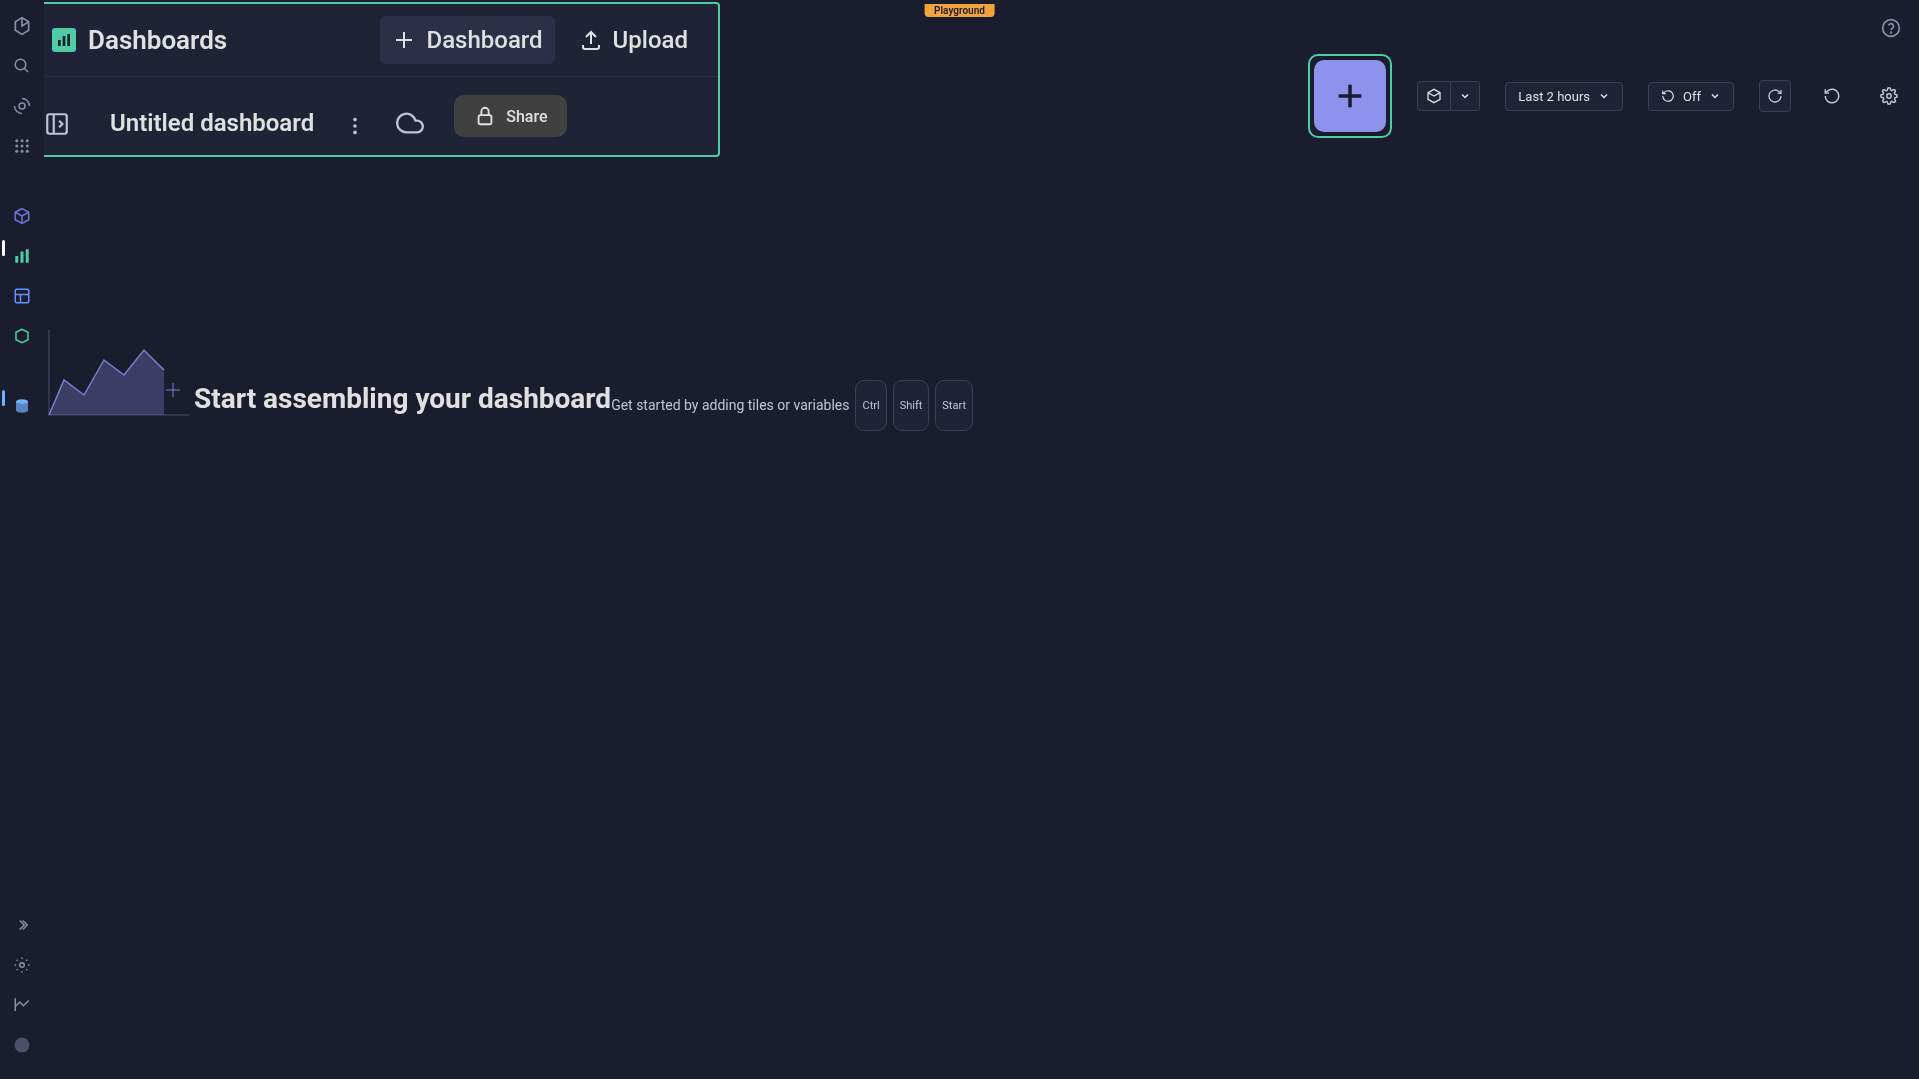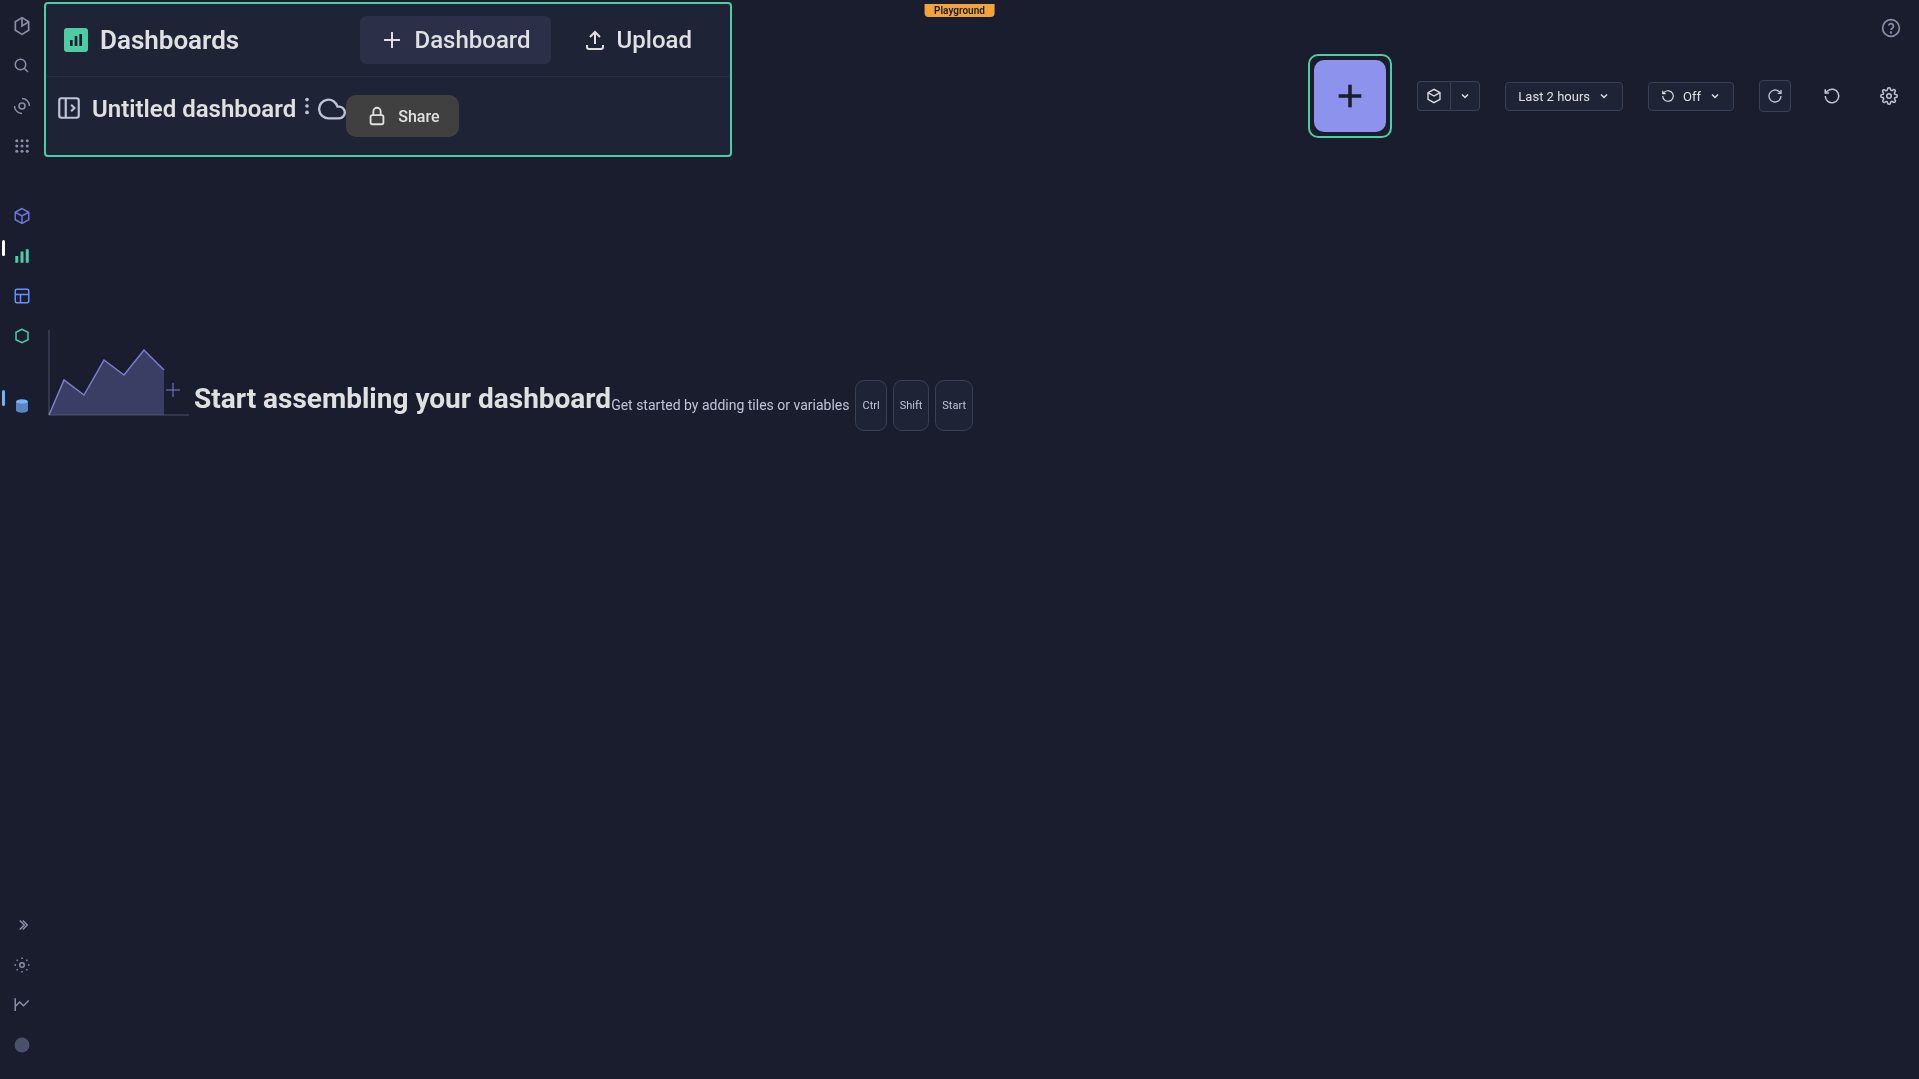--- a/index.html
+++ b/index.html
@@ -89,21 +89,21 @@
       position: absolute;
       right: 18px;
       top: 18px;
       color: #8a8fa8;
       cursor: pointer;
     }
     
     
     .header-panel {
       position: absolute;
-      left: 44px;
+      left: 32px;
       top: 2px;
       width: 688px;
       border: 2px solid #4ecca3;
       border-radius: 4px;
       background: #1f2336;
       padding: 0;
       z-index: 5;
     }
     .header-row1 {
       display: flex;
@@ -126,34 +126,35 @@
       background: #4ecca3;
       border-radius: 3px;
       display: flex;
       align-items: center;
       justify-content: center;
     }
     .header-btn {
       display: flex;
       align-items: center;
       gap: 10px;
-      padding: 10px 20px;
+      padding: 10px 12px;
       font-size: 24px;
       font-weight: 500;
       color: #e0e0e0;
       cursor: pointer;
       border-radius: 6px;
     }
     .header-btn.active {
       background: #2b3048;
     }
     .header-row2 {
       display: flex;
-      align-items: flex-start;
+      align-items: flex-end;
       padding: 18px 10px;
+      gap: 30px;
     }
     .dashboard-title {
       font-size: 24px;
       font-weight: 600;
       flex: 0 0 auto;
       margin-left: 10px;
     }
     .row2-icon {
       cursor: pointer;
       color: #c0c4d8;

